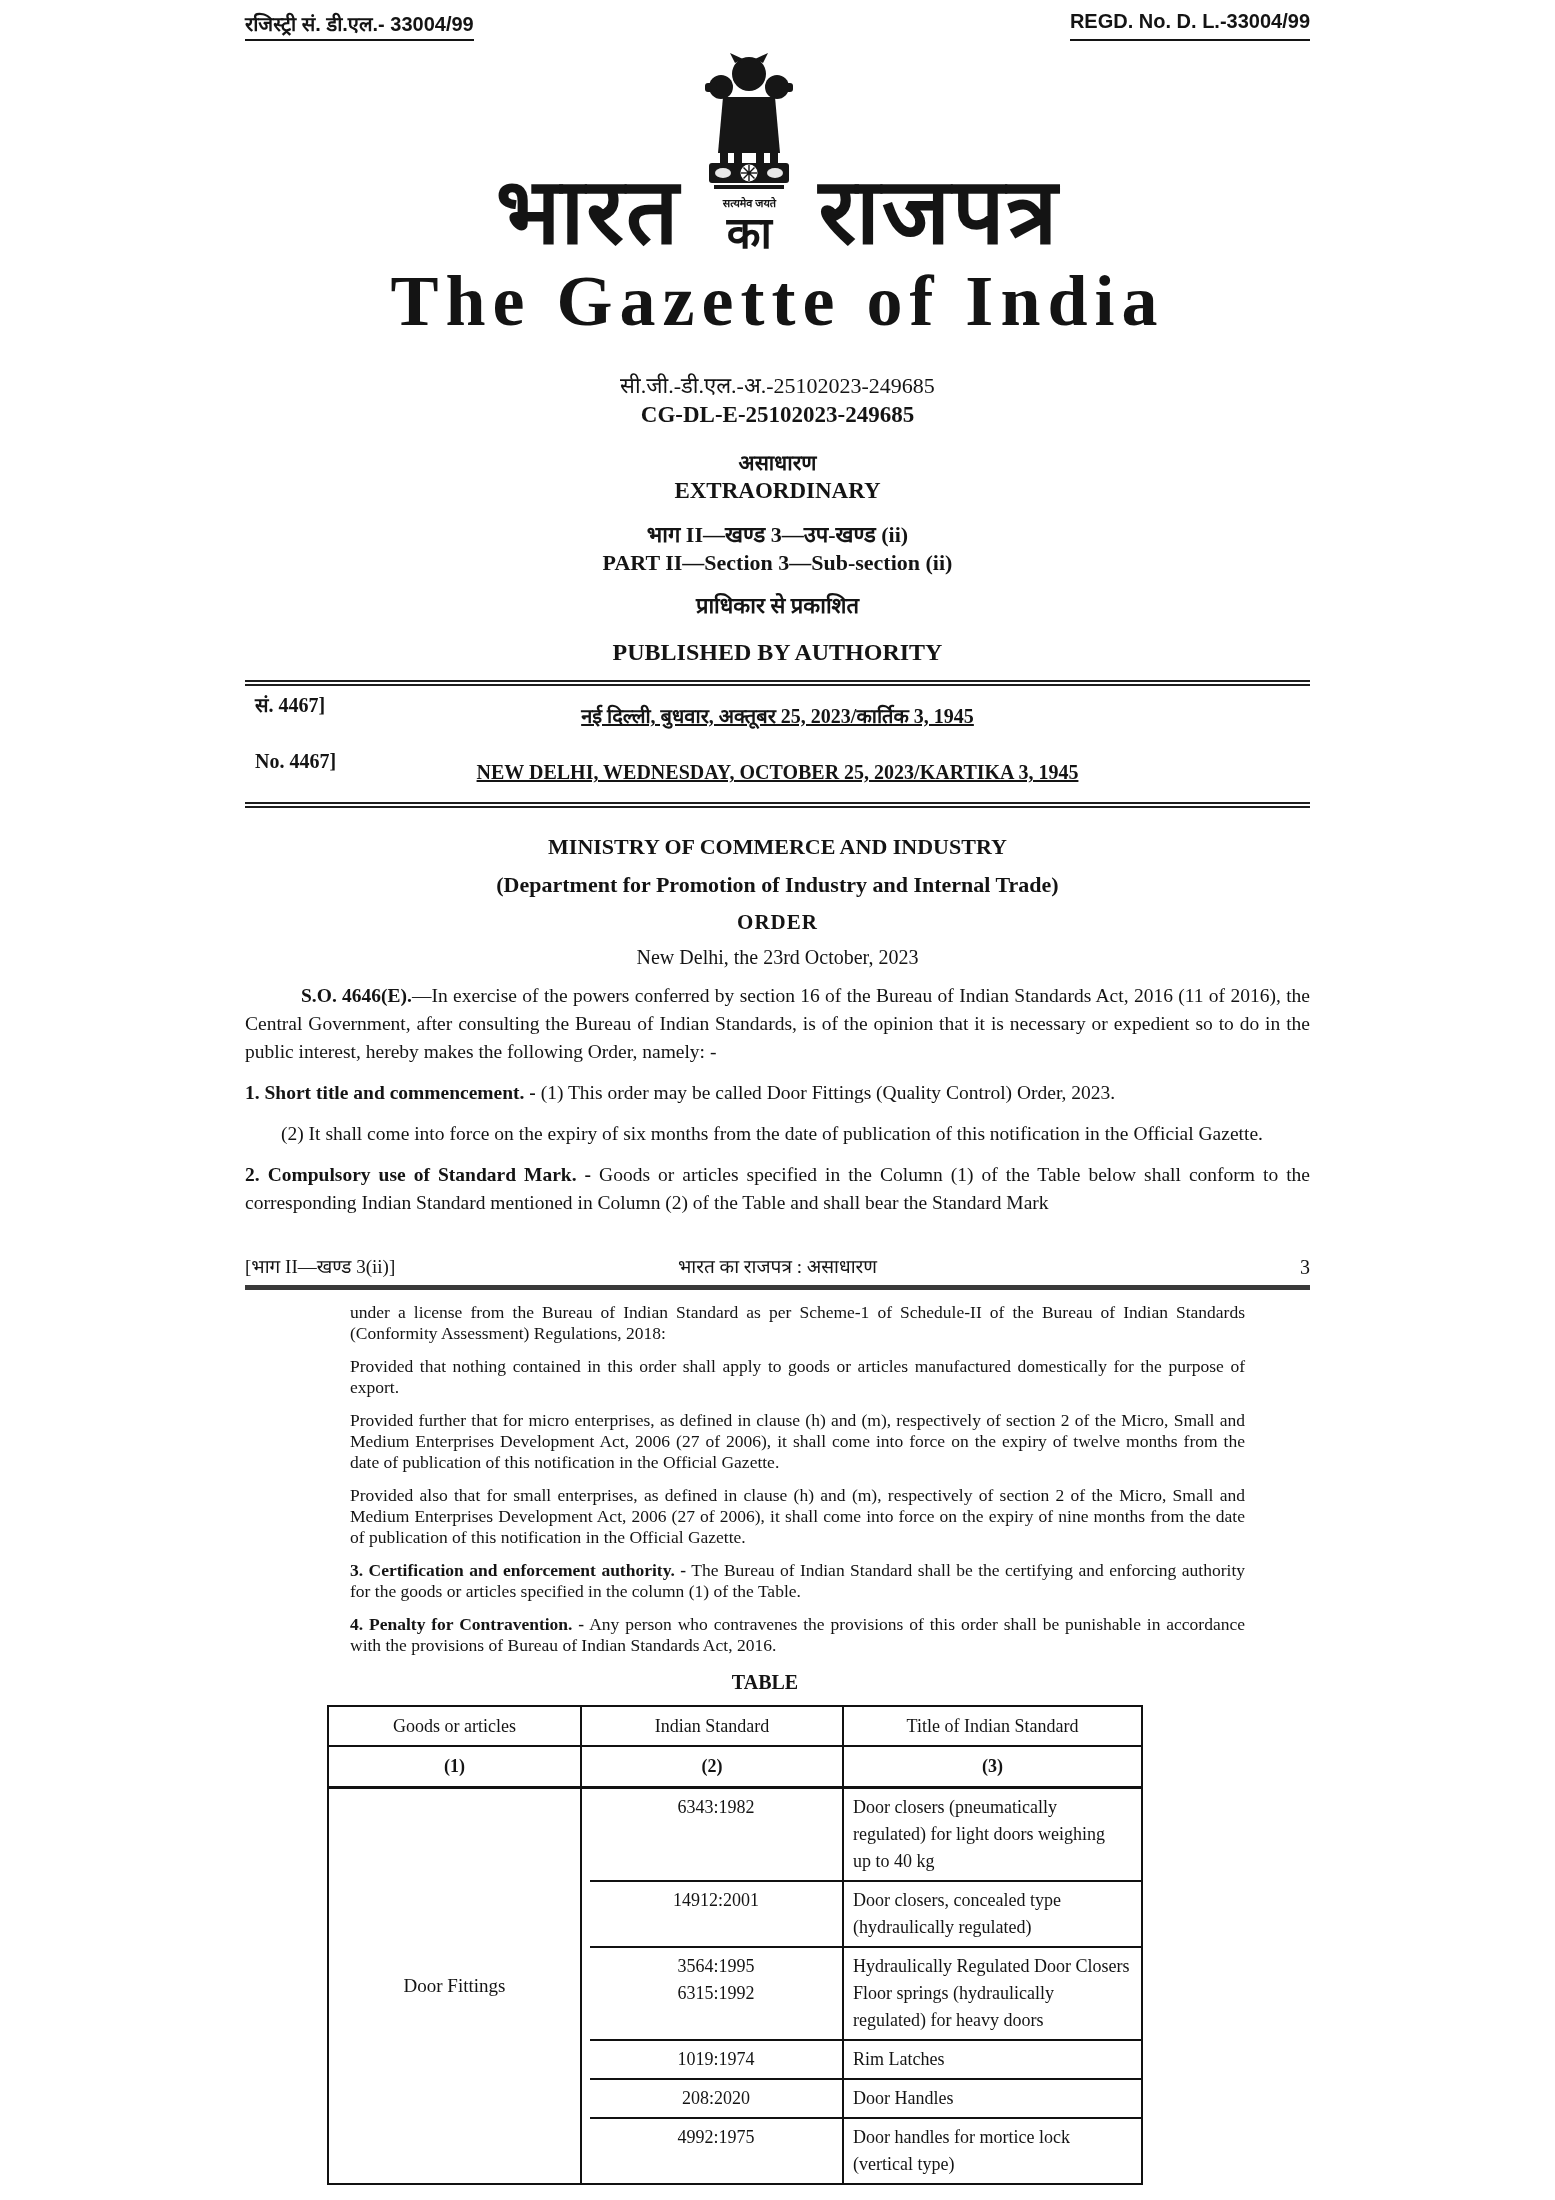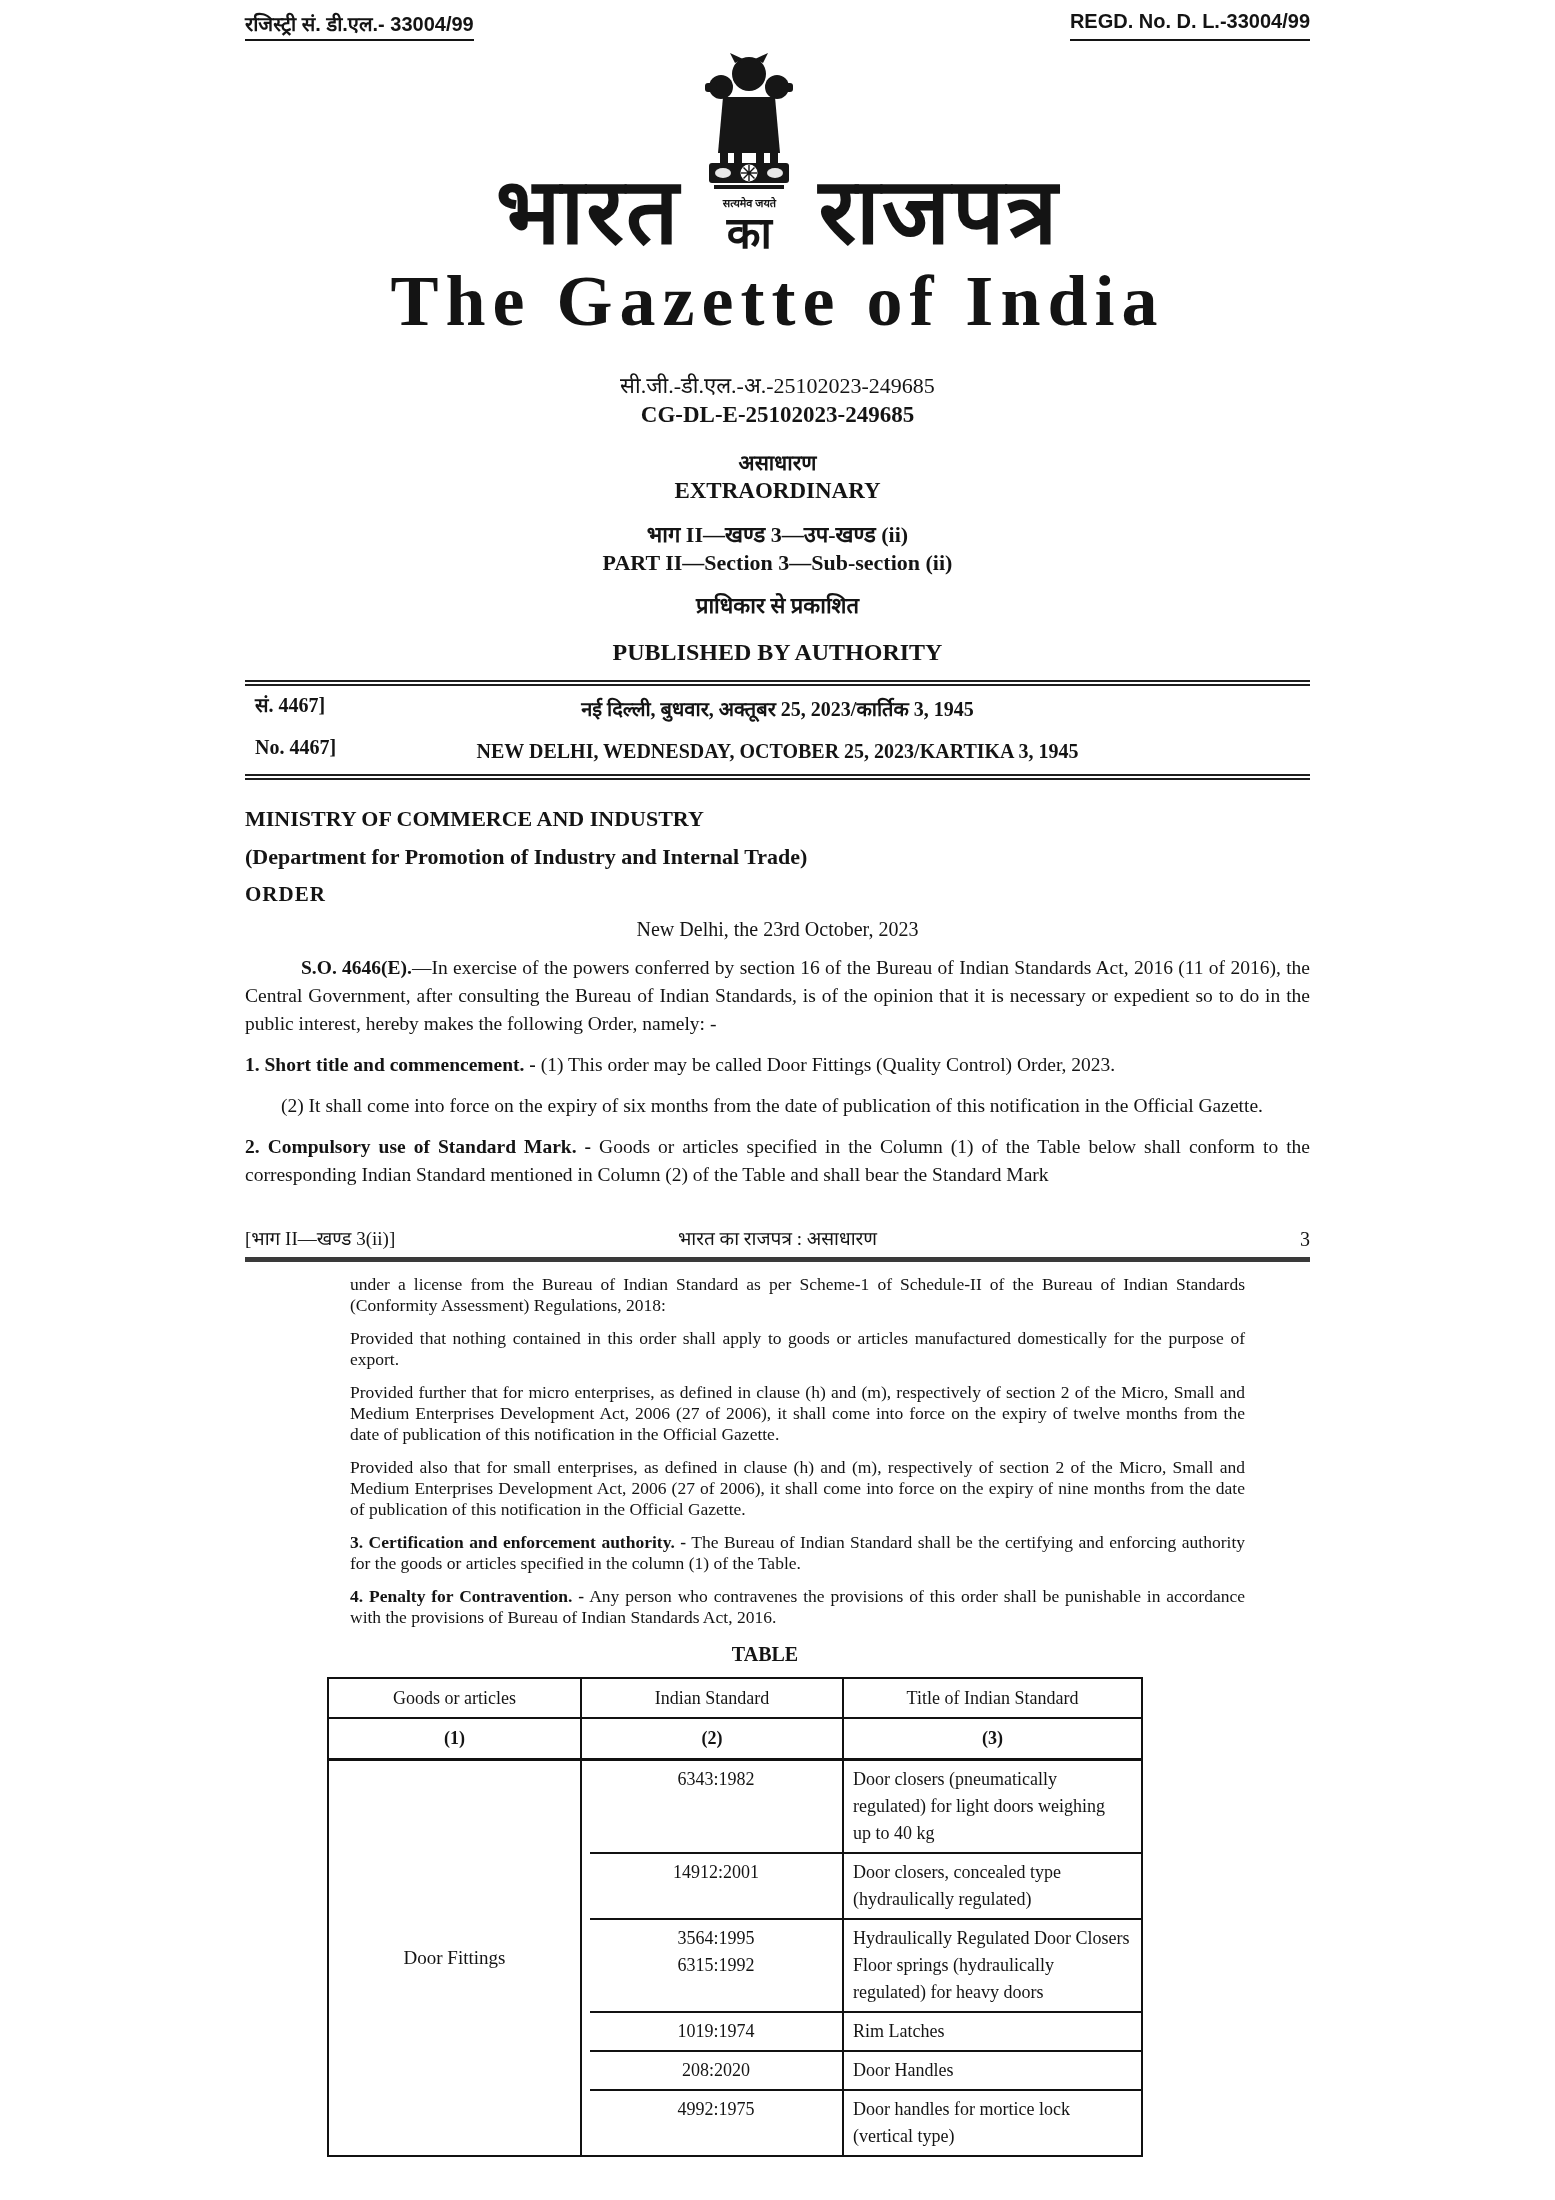--- a/index.html
+++ b/index.html
@@ -24,25 +24,25 @@
   .cg-hi { font-size:22px; margin-top:26px; }
   .cg-en { font-size:23px; font-weight:bold; margin-top:3px; }
   .x-hi  { font-size:21px; font-weight:bold; margin-top:20px; }
   .x-en  { font-size:23px; font-weight:bold; margin-top:2px; }
   .part-hi { font-size:22px; font-weight:bold; margin-top:14px; }
   .part-en { font-size:22px; font-weight:bold; margin-top:2px; }
   .auth-hi { font-size:22px; font-weight:bold; margin-top:13px; }
   .auth-en { font-size:24px; font-weight:bold; margin-top:20px; }
 
   .double-rule { height:6px; border-top:2px solid #1d1d1d; border-bottom:2px solid #1d1d1d; margin-top:14px; }
-  .issue-row { position:relative; text-align:center; font-weight:bold; font-size:20px; padding:9px 0; }
+  .issue-row { position:relative; text-align:center; font-weight:bold; font-size:20px; padding:16px 0;text-decoration:underline; }
   .issue-row .lbl { position:absolute; left:10px; top:5px; }
   .double-rule.bottom { margin-top:2px; }
 
-  .min-line { font-weight:bold; }
+  .min-line { text-align:center; font-weight:bold; }
   .ministry { font-size:22px; margin-top:26px; }
   .dept     { font-size:22px; margin-top:12px; }
   .orderh   { font-size:21px; margin-top:12px; letter-spacing:1px; }
   .dateline { text-align:center; font-size:20px; margin-top:11px; font-weight:normal; }
 
   .para { font-size:19.5px; line-height:28px; text-align:justify; margin-top:13px; }
   .para.indent { text-indent:56px; }
   .para.sub { margin-left:36px; }
   .b { font-weight:bold; }
 

